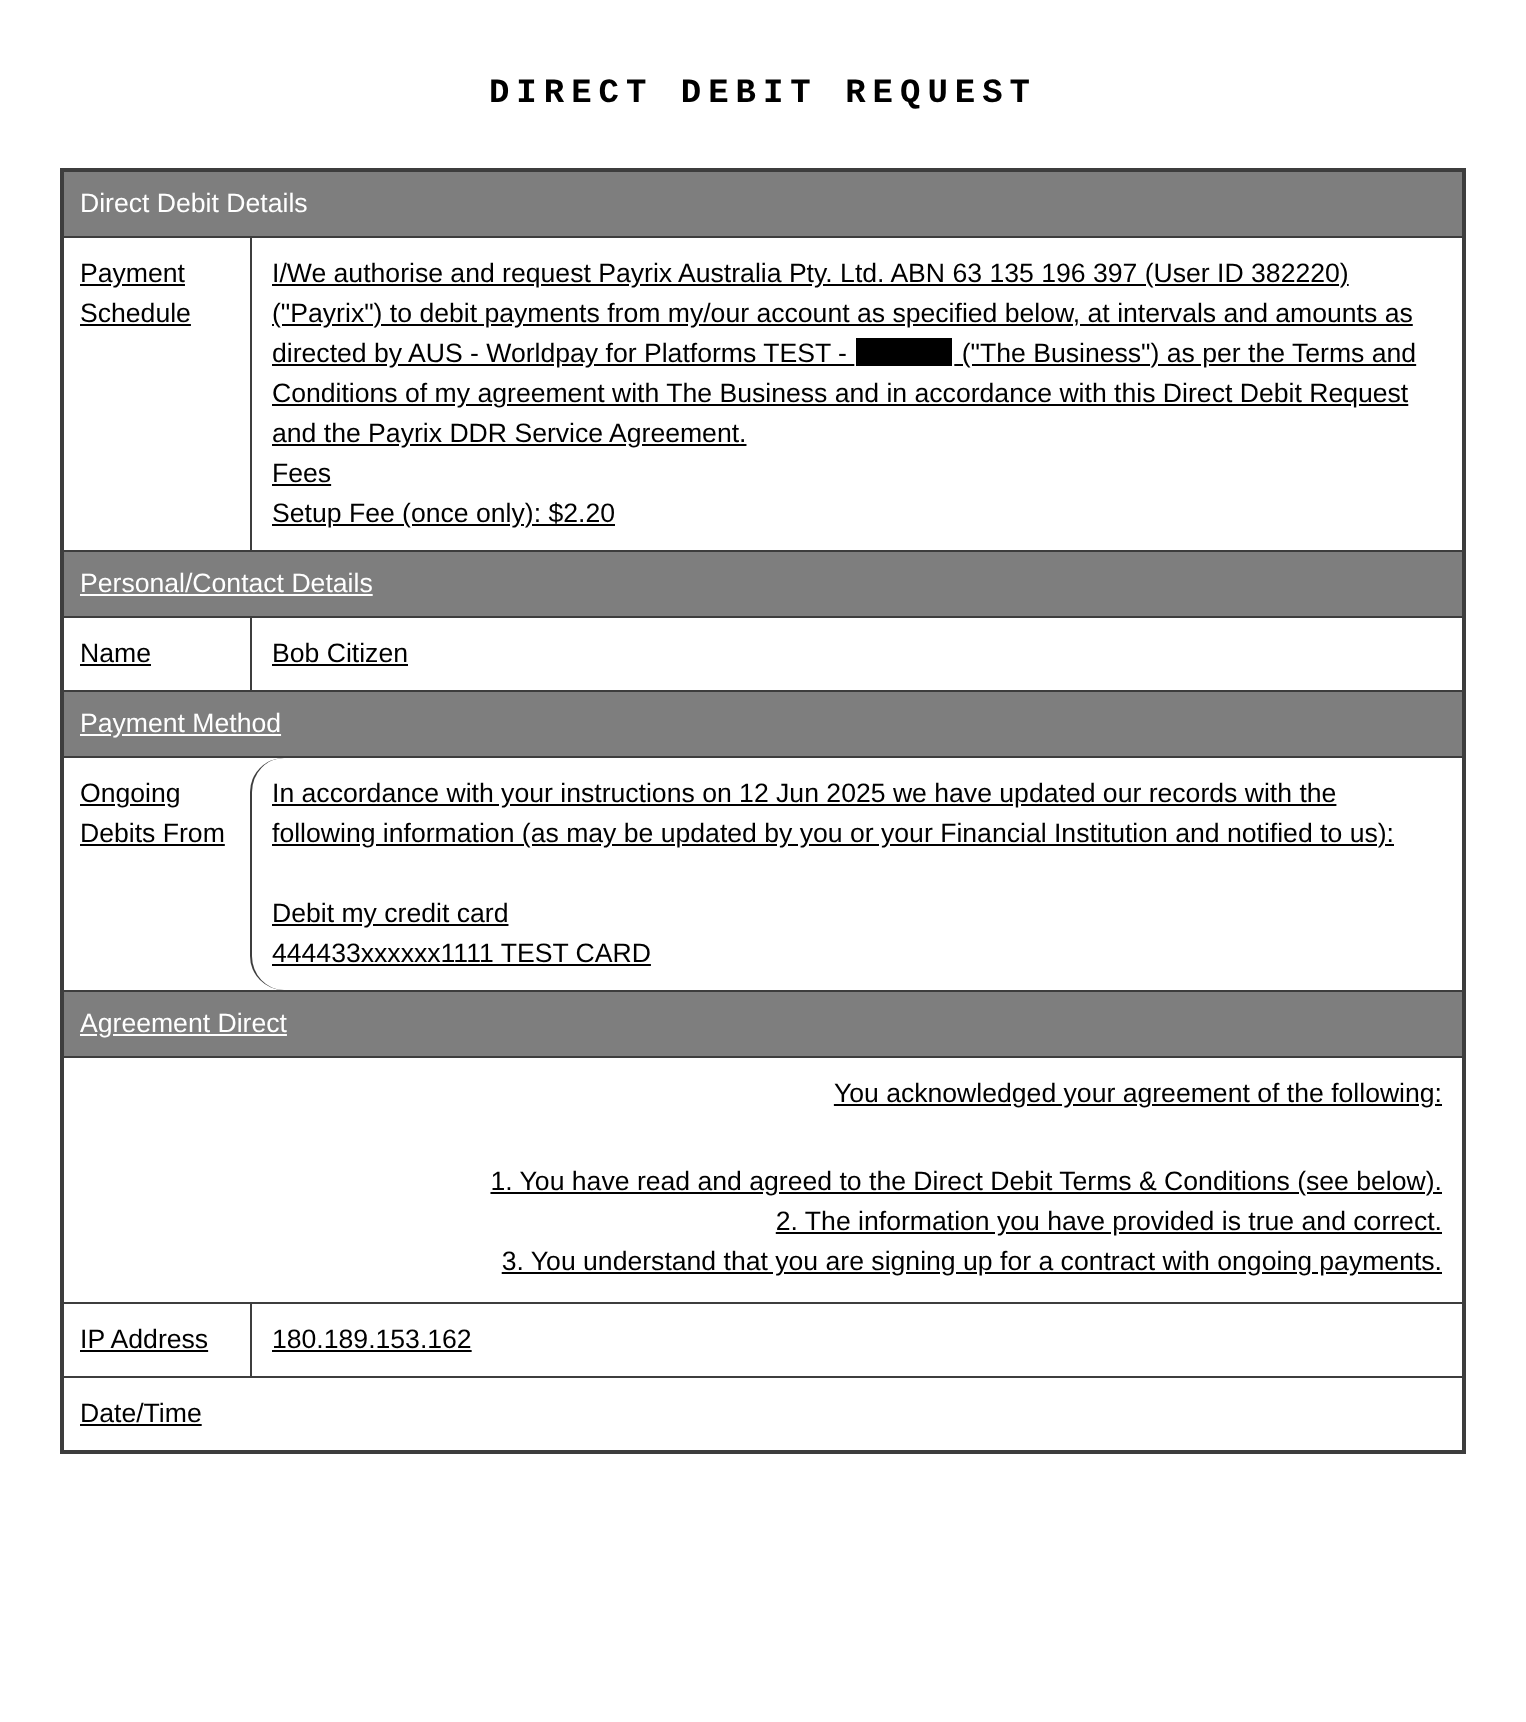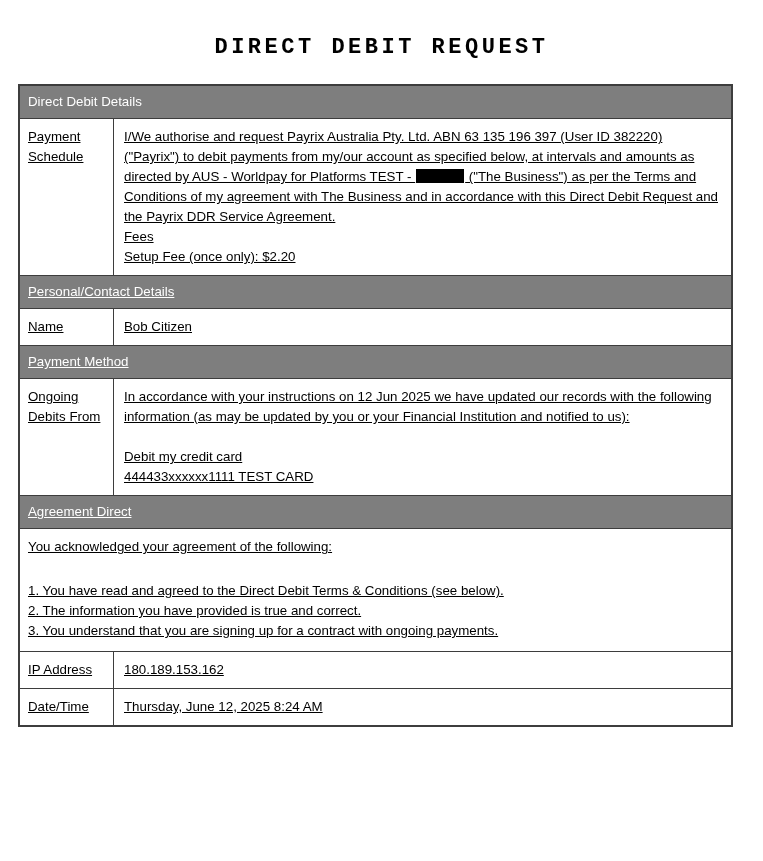--- a/index.html
+++ b/index.html
@@ -14,46 +14,46 @@
   .page{
     width:763px;height:861px;box-sizing:border-box;
     background:var(--page-bg);
     font-family:"Liberation Sans","DejaVu Sans",sans-serif;
     font-size:13.3px;line-height:20px;color:var(--text-col);
     overflow:hidden;
   }
   .doc-title{
     margin-top:38px;text-align:center;
     font-family:"Liberation Mono","DejaVu Sans Mono",monospace;
-    font-weight:bold;font-size:22px;letter-spacing:3.5px;
+    font-weight:bold;font-size:17px;letter-spacing:3.5px;
   }
   .doc-table{
-    margin:26px 30px 0 18px;
+    margin:26px 30px 0 30px;
     border:2px solid var(--border-col);
   }
   .doc-table > * + *{border-top:1.5px solid var(--border-col);text-decoration:underline;}
   .section-header{
     background:var(--header-bg);color:var(--header-text);
     padding:6px 8px;
   }
   .row{display:grid;grid-template-columns:93px 1fr;}
   .cell{padding:8px 10px 8px 8px;box-sizing:border-box;}
   .cell.value{border-left:1.5px solid var(--border-col);padding-left:10px;}
-  .full-cell{padding:8px 10px 10px 8px;}
+  .full-cell{padding:8px 10px 10px 8px;text-align:right;}
   .para{margin:0;}
   .blank-line{height:20px;}
   .blank-line.tall{height:24px;}
   .redaction-inline{
     display:inline-block;width:48px;height:14px;
     background:var(--redaction-col);vertical-align:-2px;margin:0 1px;
   }
   .redaction-block{
     width:175px;height:21px;background:var(--redaction-col);
   }
-  .pm-bottom{}
+  .pm-bottom{border-radius:17px;}
 </style>
 </head>
 <body>
 
 <div class="page">
 
   <div class="doc-title">DIRECT DEBIT REQUEST</div>
 
   <div class="doc-table">
 
@@ -98,18 +98,17 @@
       <div>3. You understand that you are signing up for a contract with ongoing payments.</div>
     </div>
 
     <div class="row">
       <div class="cell label">IP Address</div>
       <div class="cell value">180.189.153.162</div>
     </div>
 
     <div class="row">
       <div class="cell label">Date/Time</div>
-      <div class="cell value">Thursday, June 12, 2025 8:24 AM</div>
     </div>
 
 
   </div>
 </div>
 
 </body></html>

